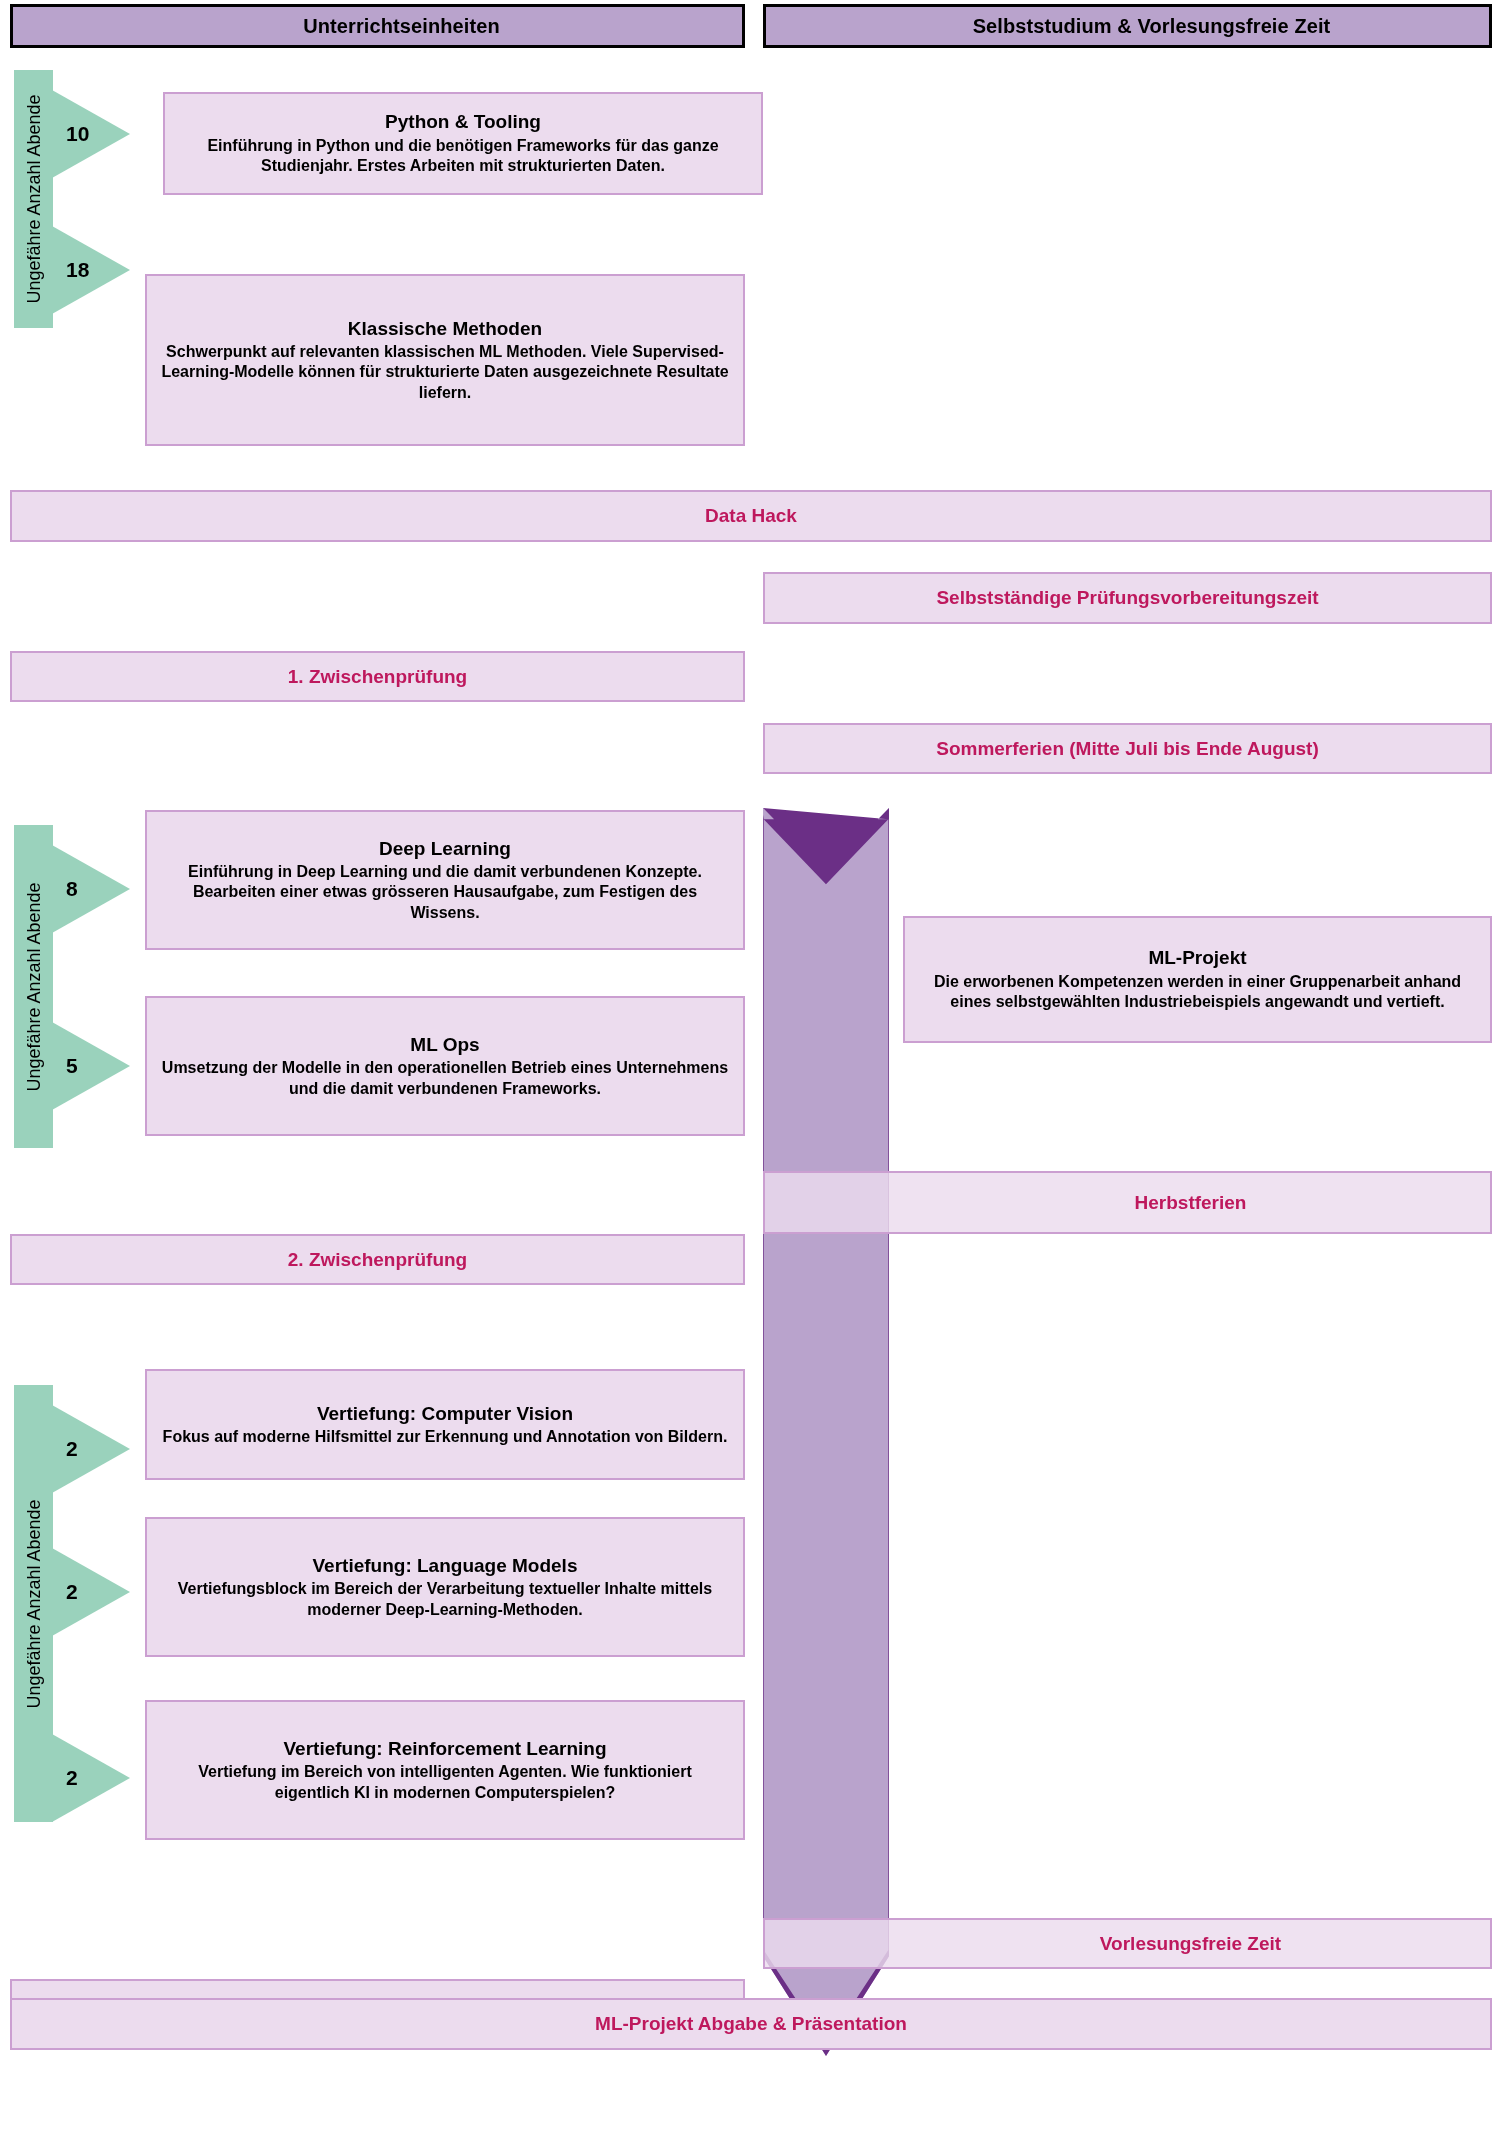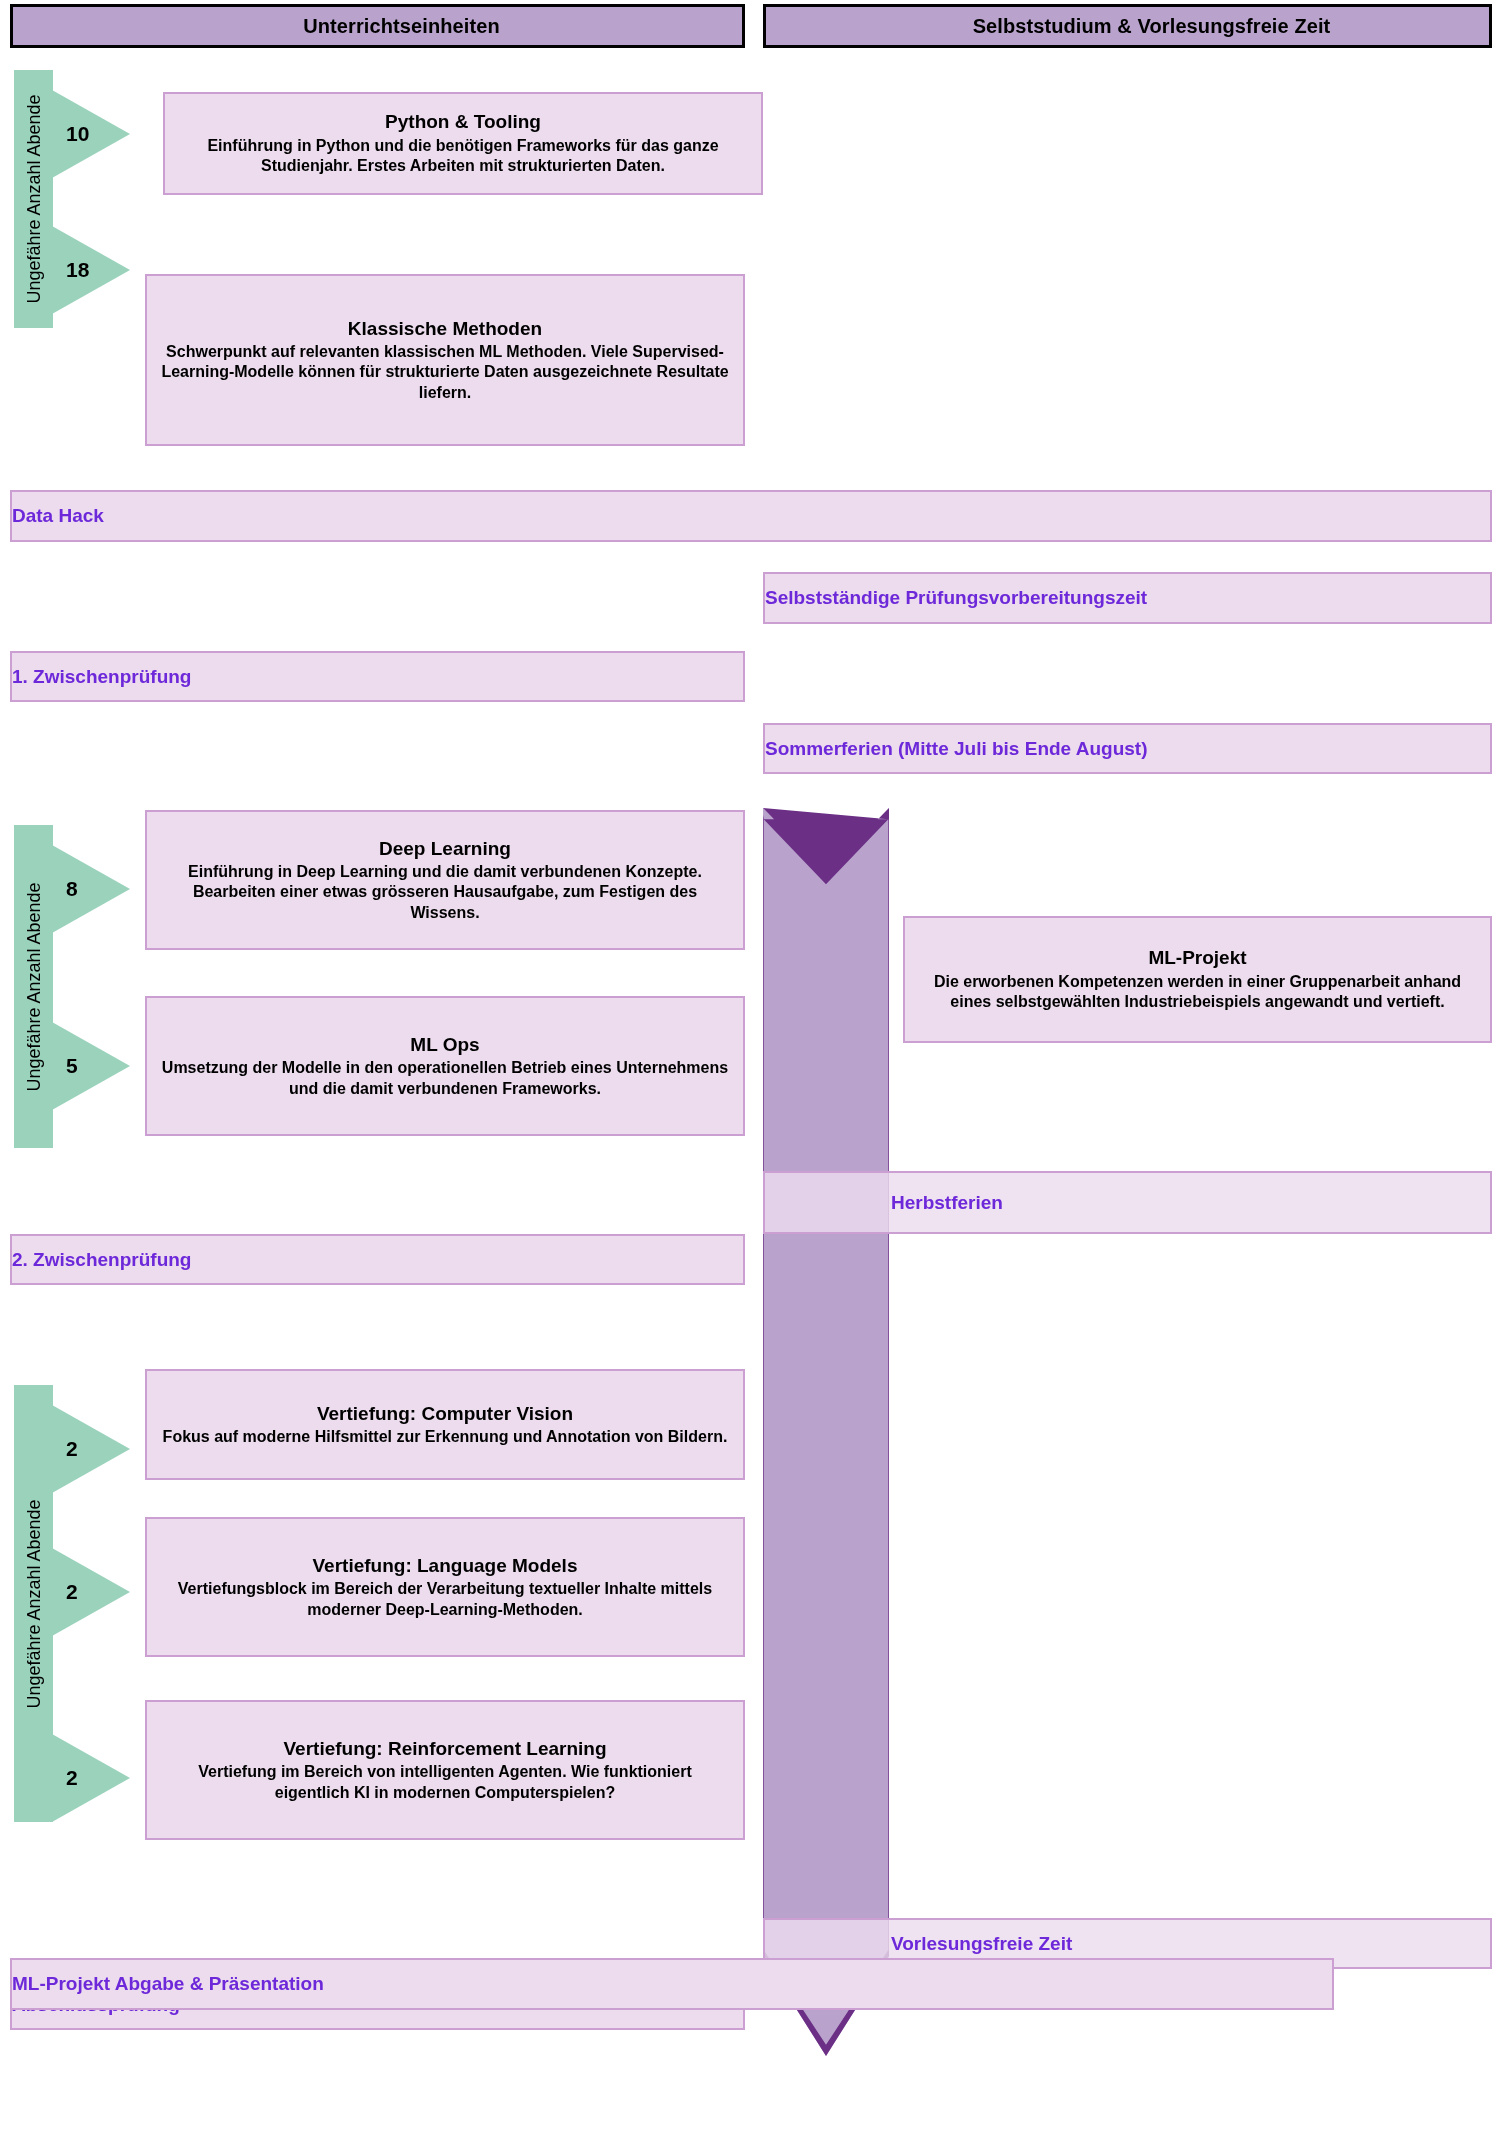--- a/index.html
+++ b/index.html
@@ -36,23 +36,24 @@
   }
 
   
   .bar {
     position: absolute;
     background: #ecdcee;
     border: 2px solid #cb9fd1;
     box-sizing: border-box;
     display: flex;
     align-items: center;
+    justify-content: center;
     font-weight: bold;
     font-size: 19px;
-    color: #6d28d9;
+    color: #be185d;
   }
   .bar.translucent {
     background: rgba(236, 220, 238, 0.82);
   }
 
   .block {
     position: absolute;
     background: #ecdcee;
     border: 2px solid #cb9fd1;
     box-sizing: border-box;
@@ -260,17 +261,17 @@
   </div>
 
   <div class="bar translucent" style="left:763px; top:1918px; width:729px; height:51px;">
     <span style="margin-left:126px;">Vorlesungsfreie Zeit</span>
   </div>
 
   <div class="bar" style="left:10px; top:1979px; width:735px; height:51px;">
     <span>Abschlussprüfung</span>
   </div>
 
-  <div class="bar" style="left:10px; top:1958px; width:1324px; height:52px;">
+  <div class="bar" style="left:10px; top:1998px; width:1482px; height:52px;">
     <span>ML-Projekt Abgabe &amp; Präsentation</span>
   </div>
 
 </div>
 
 </body></html>

